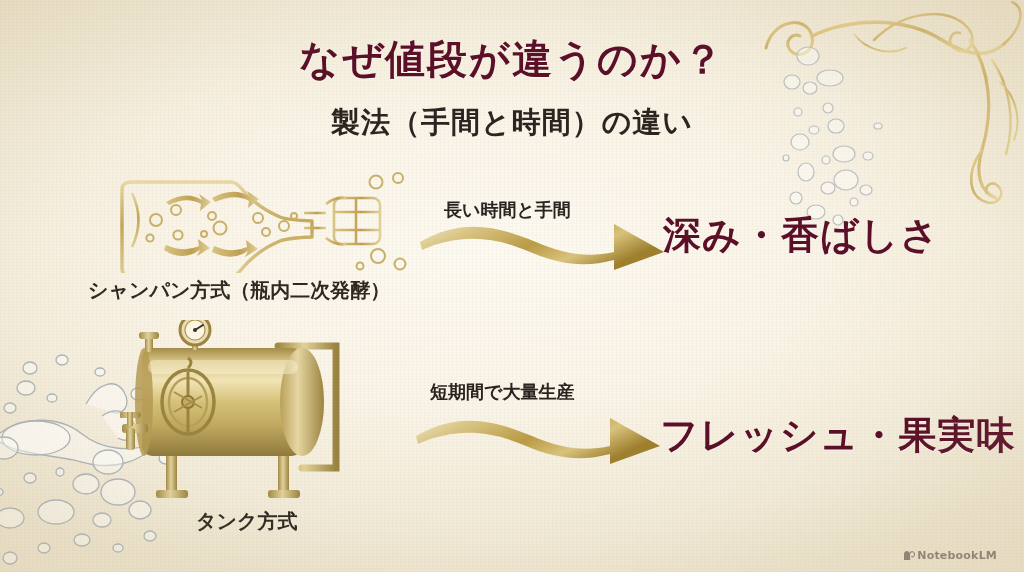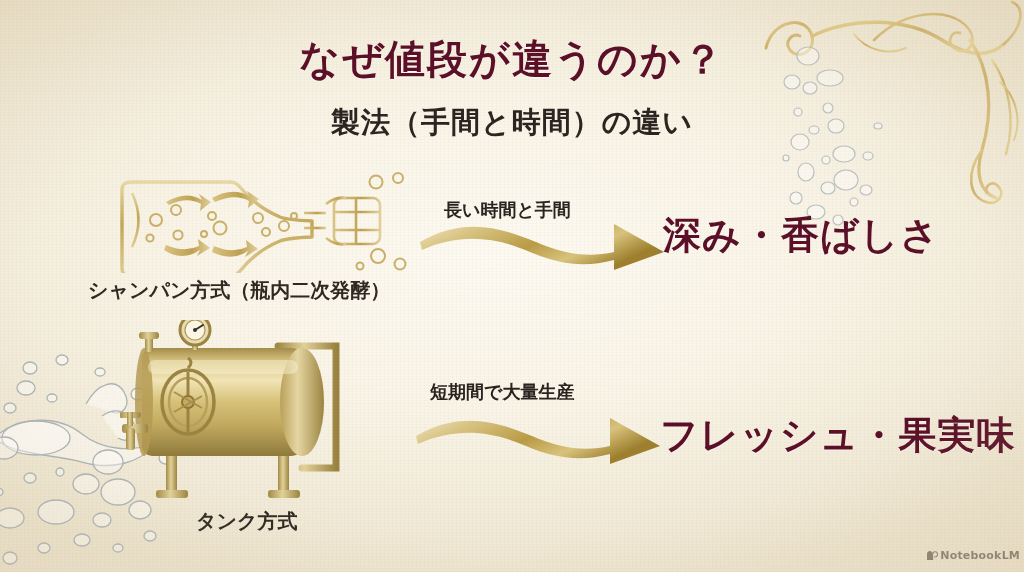--- a/index.html
+++ b/index.html
@@ -87,21 +87,21 @@
   .fig { position: absolute; }
   #fig-bottle { left: 108px; top: 168px; }
   #fig-tank   { left: 120px; top: 320px; }
   #fig-splash { left: -10px; top: 352px; }
   #fig-ornament { right: 0px; top: 0px; }
   #fig-bubbles-top { left: 770px; top: 30px; }
 
   
   #watermark {
     position: absolute;
-    right: 4px; bottom: 10px;
+    right: 27px; bottom: 10px;
     display: flex; align-items: center; gap: 1px;
     opacity: .55;
   }
   #watermark .wm-text {
     font-size: 11px;
     color: #4a4036;
     font-weight: 600;
     letter-spacing: .2px;
   }
 </style>

